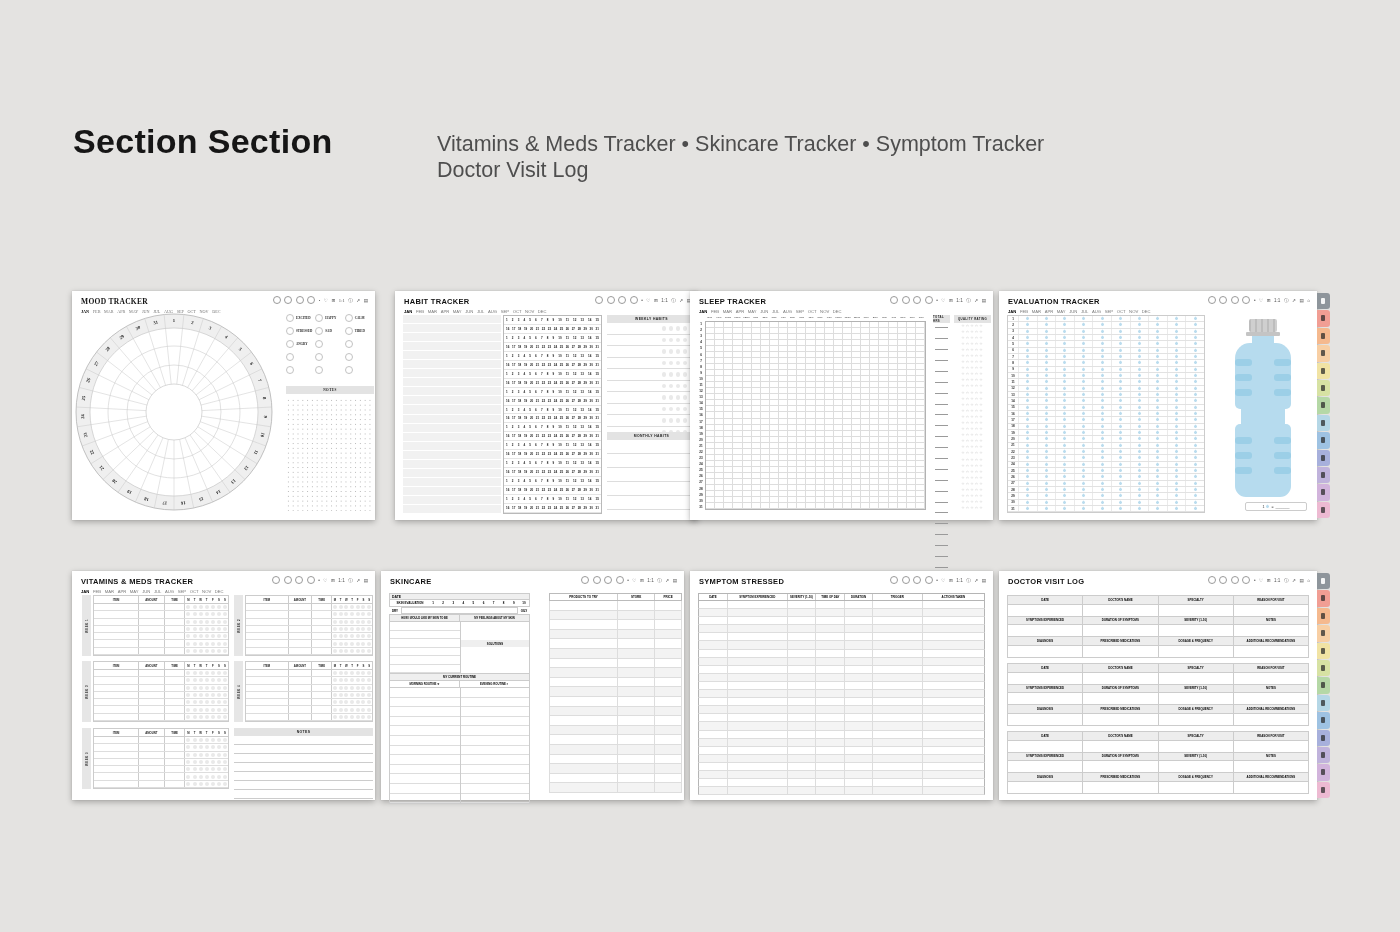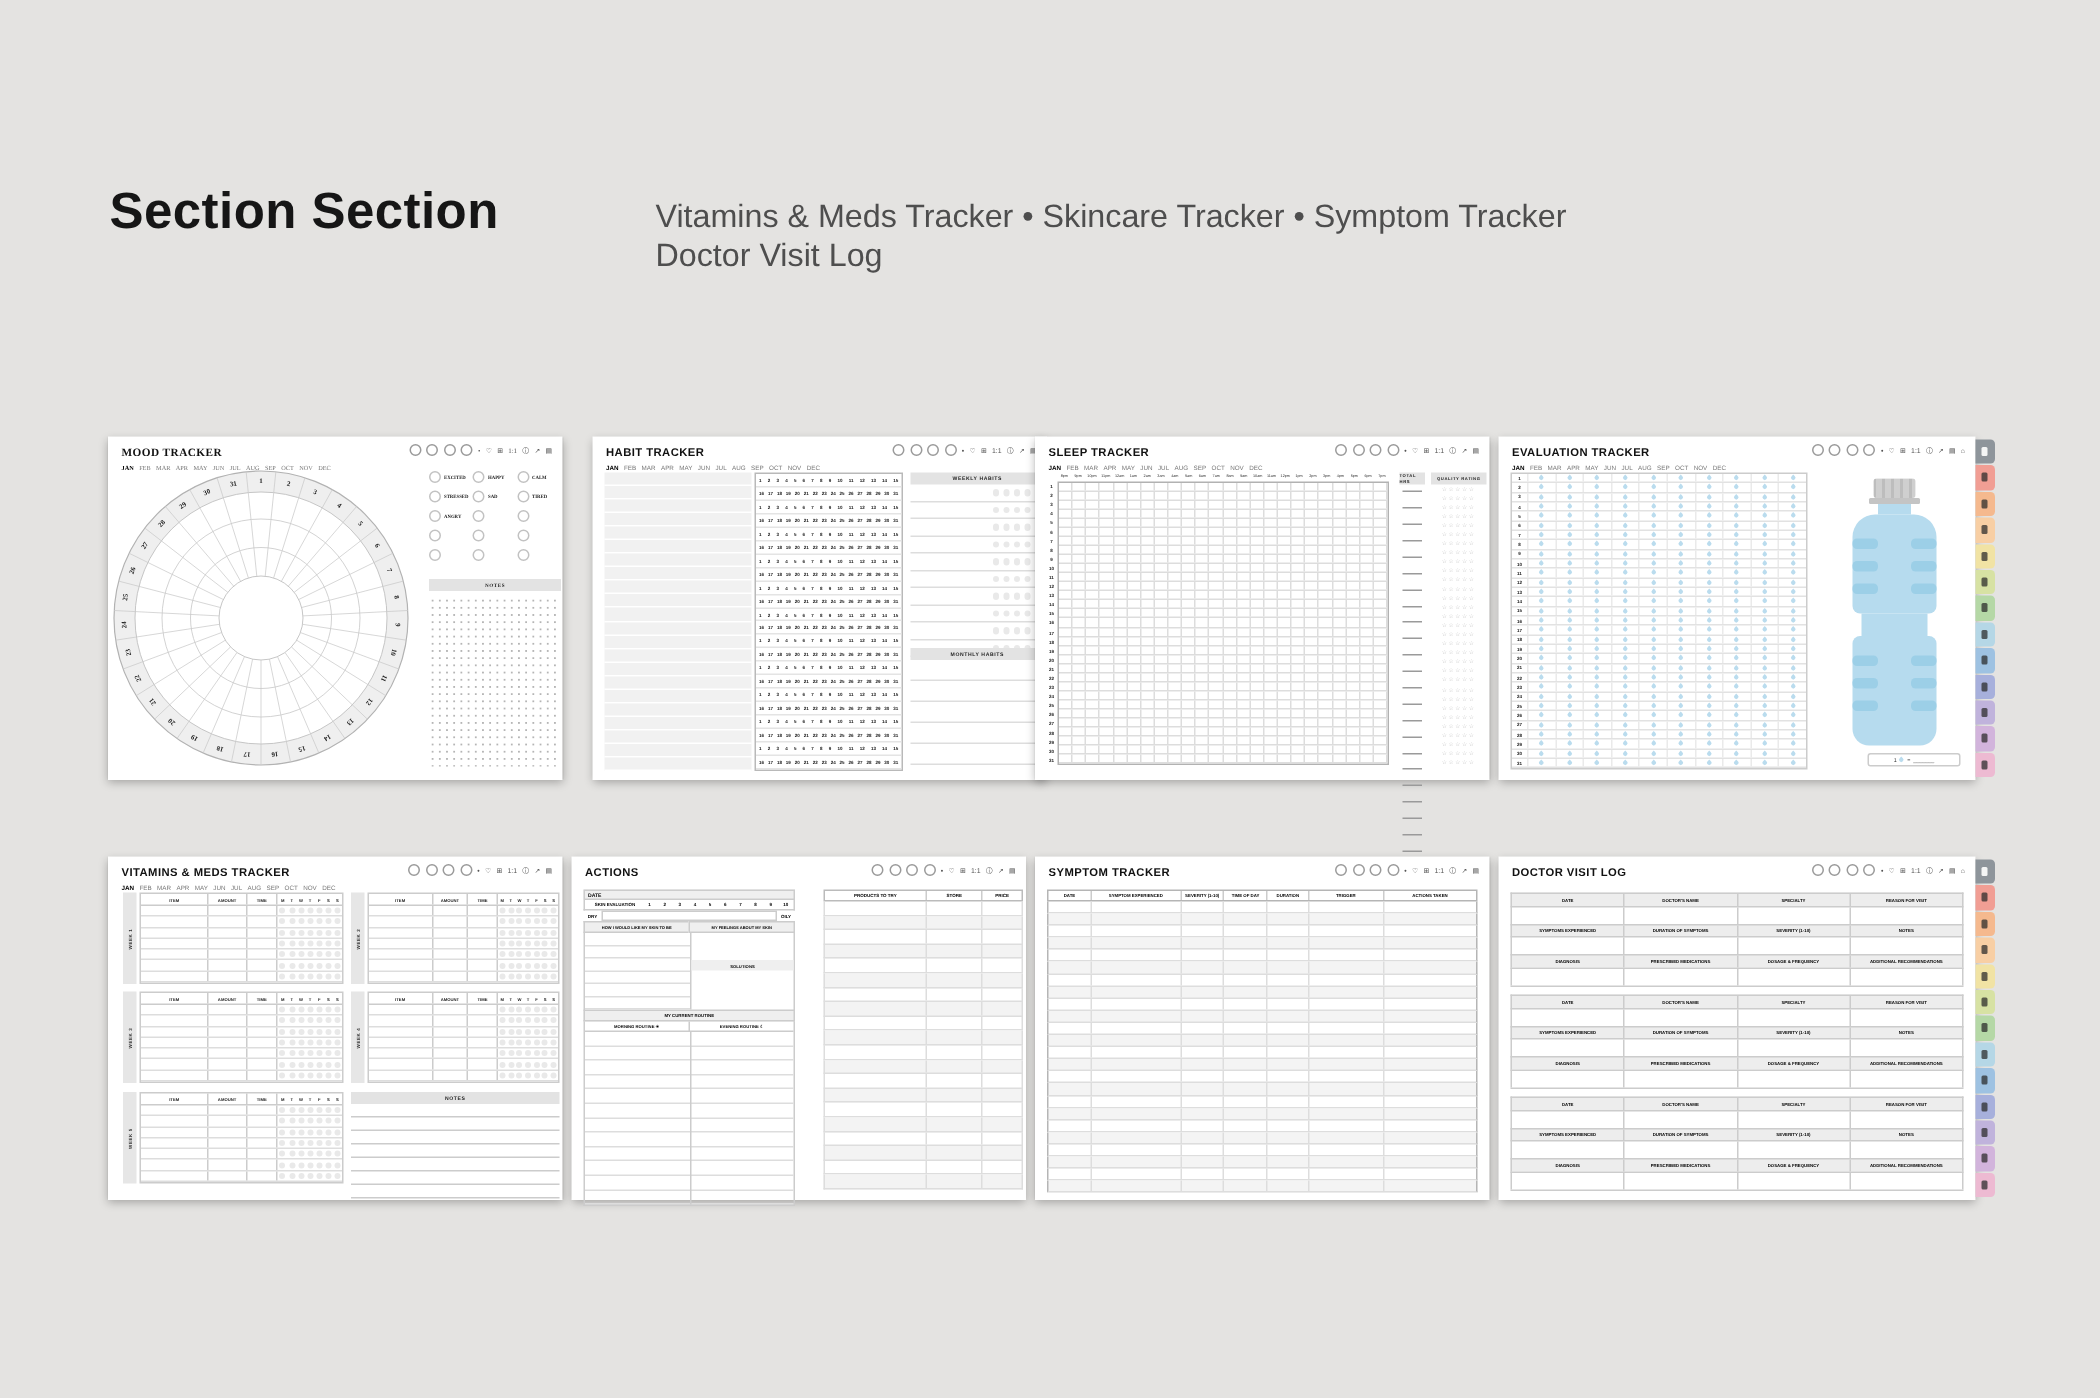--- a/index.html
+++ b/index.html
@@ -4054,21 +4054,21 @@
         <div class="ln"></div>
         <div class="ln"></div>
         <div class="ln"></div>
         <div class="ln"></div>
         <div class="ln"></div>
       </div>
   </div>
 </div>
 
 <div class="thumb w1" style="left:381px;top:571px;">
-  <div class="thumb-title">ACTIONS</div>
+  <div class="thumb-title">SKINCARE</div>
   <div class="toolbar">
       <span class="tcirc"></span>
       <span class="tcirc"></span>
       <span class="tcirc"></span>
       <span class="tcirc"></span>
       <span class="tdot">•</span>
       <span class="ticon">♡</span>
       <span class="ticon">⊞</span>
       <span class="ticon">1:1</span>
       <span class="ticon">ⓘ</span>
@@ -4237,21 +4237,21 @@
       </div>
       <div class="sp-row alt">
         <span class="sp-c0"></span>
         <span class="sp-c1"></span>
         <span class="sp-c2"></span>
       </div>
     </div>
 </div>
 
 <div class="thumb w1" style="left:690px;top:571px;">
-  <div class="thumb-title">SYMPTOM TRACKER</div>
+  <div class="thumb-title">SYMPTOM STRESSED</div>
   <div class="toolbar">
       <span class="tcirc"></span>
       <span class="tcirc"></span>
       <span class="tcirc"></span>
       <span class="tcirc"></span>
       <span class="tdot">•</span>
       <span class="ticon">♡</span>
       <span class="ticon">⊞</span>
       <span class="ticon">1:1</span>
       <span class="ticon">ⓘ</span>

